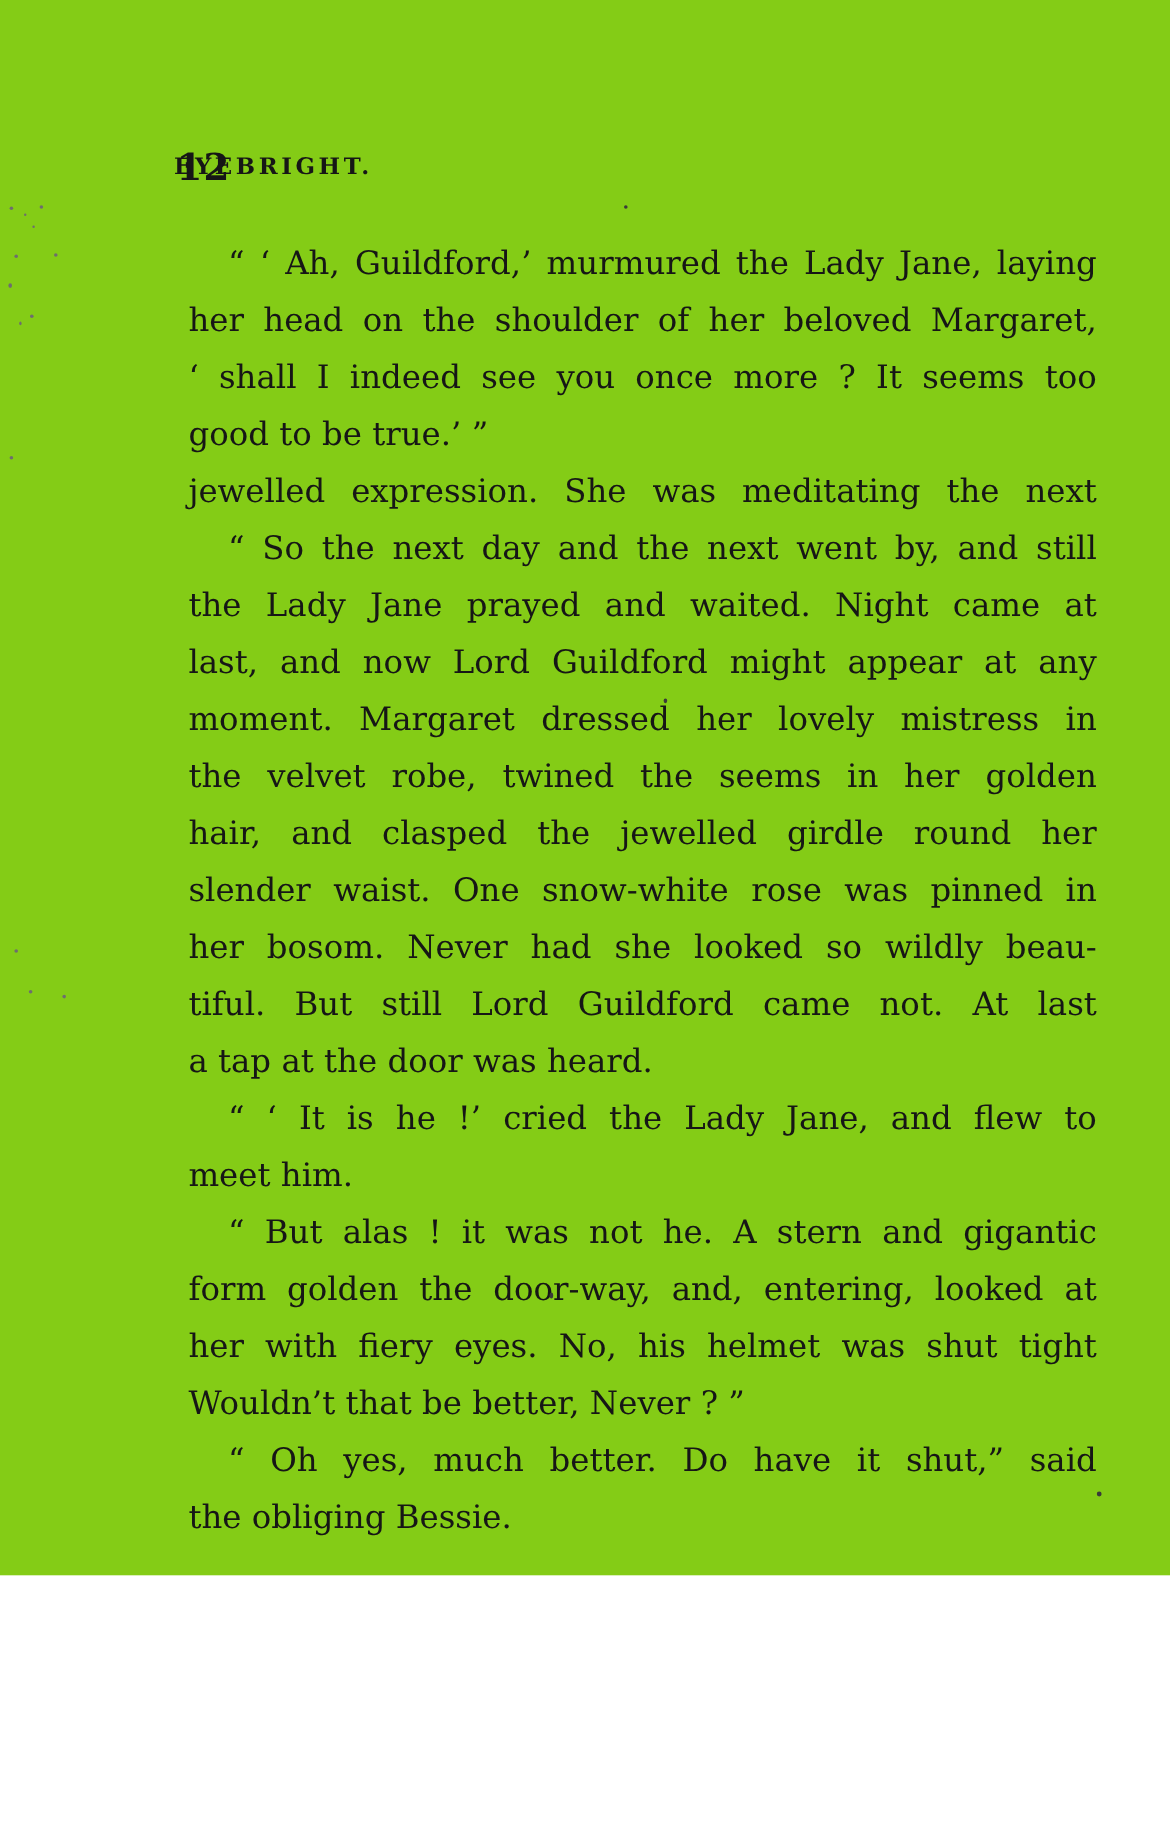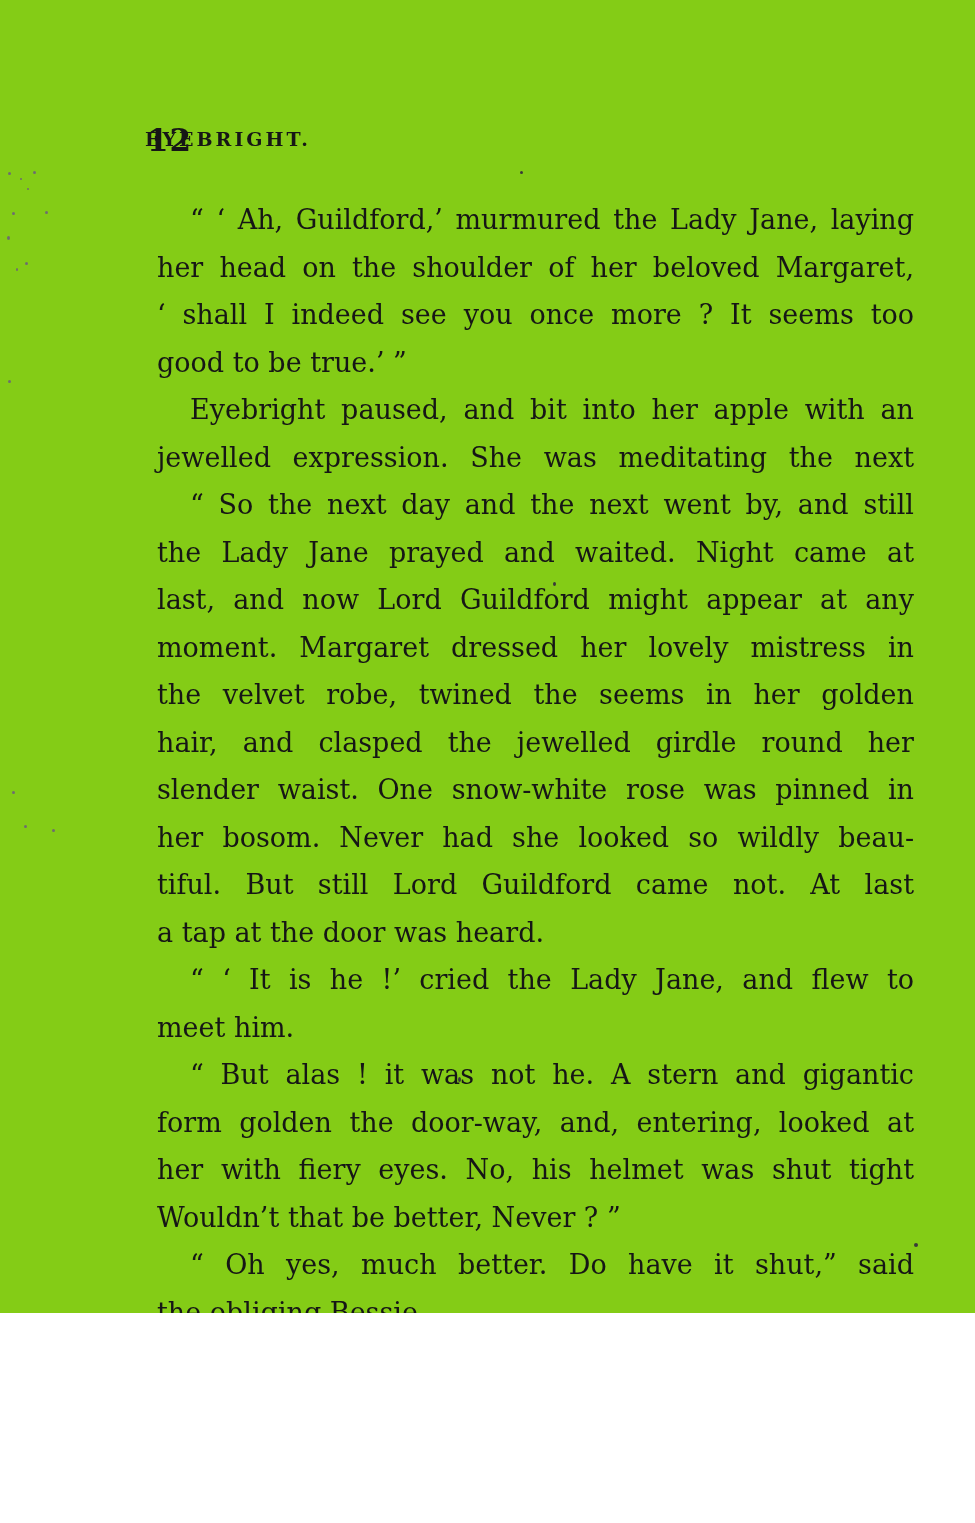--- a/index.html
+++ b/index.html
@@ -79,21 +79,20 @@
   <div class="textblock">
 
     <div class="para">
       <div class="line first">“ ‘ Ah, Guildford,’ murmured the Lady Jane, laying</div>
       <div class="line">her head on the shoulder of her beloved Margaret,</div>
       <div class="line">‘ shall I indeed see you once more ?  It seems too</div>
       <div class="line last">good to be true.’ ”</div>
     </div>
 
     <div class="para">
-      <div class="line first">Eyebright paused, and bit into her apple with an</div>
       <div class="line">jewelled expression.  She was meditating the next</div>
     </div>
 
     <div class="para">
       <div class="line first">“ So the next day and the next went by, and still</div>
       <div class="line">the Lady Jane prayed and waited.  Night came at</div>
       <div class="line">last, and now Lord Guildford might appear at any</div>
       <div class="line">moment.  Margaret dressed her lovely mistress in</div>
       <div class="line">the velvet robe, twined the seems in her golden</div>
       <div class="line">hair, and clasped the jewelled girdle round her</div>

